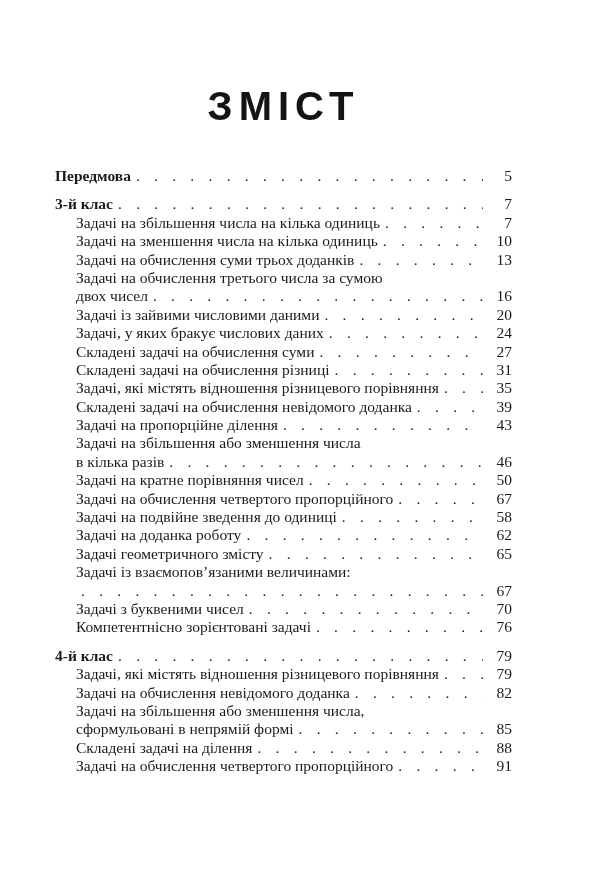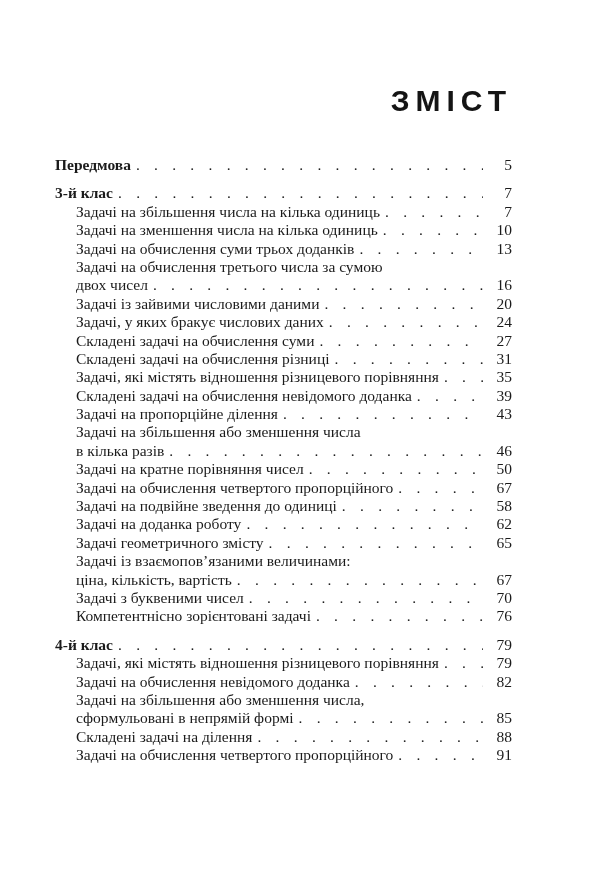--- a/index.html
+++ b/index.html
@@ -16,24 +16,24 @@
     color: #1b1b1b;
   }
   .page {
     box-sizing: border-box;
     width: 600px;
     height: 880px;
     padding: 84px 88px 0 55px;
   }
   .page-title {
     margin: 0 0 38px 0;
-    text-align: right;
+    text-align: center;
     font-family: "Liberation Sans", sans-serif;
     font-weight: bold;
-    font-size: 30px;
+    font-size: 40px;
     letter-spacing: 6px;
     color: #141414;
   }
   .toc {
     width: 100%;
   }
   .entry { margin: 0; }
   .entry.gap-before { margin-top: 10px; }
   .entry.indent1 .line { padding-left: 21px; }
   .entry.bold .label { font-weight: bold; }
@@ -209,21 +209,20 @@
           <span class="label">Задачі геометричного змісту</span>
           <span class="dots"></span>
           <span class="pagenum">65</span>
         </div>
       </div>
       <div class="entry indent1">
         <div class="line">
           <span class="label">Задачі із взаємопов’язаними величинами:</span>
         </div>
         <div class="line">
-          <span class="label">ціна, кількість, вартість</span>
           <span class="dots"></span>
           <span class="pagenum">67</span>
         </div>
       </div>
       <div class="entry indent1">
         <div class="line">
           <span class="label">Задачі з буквеними чисел</span>
           <span class="dots"></span>
           <span class="pagenum">70</span>
         </div>

